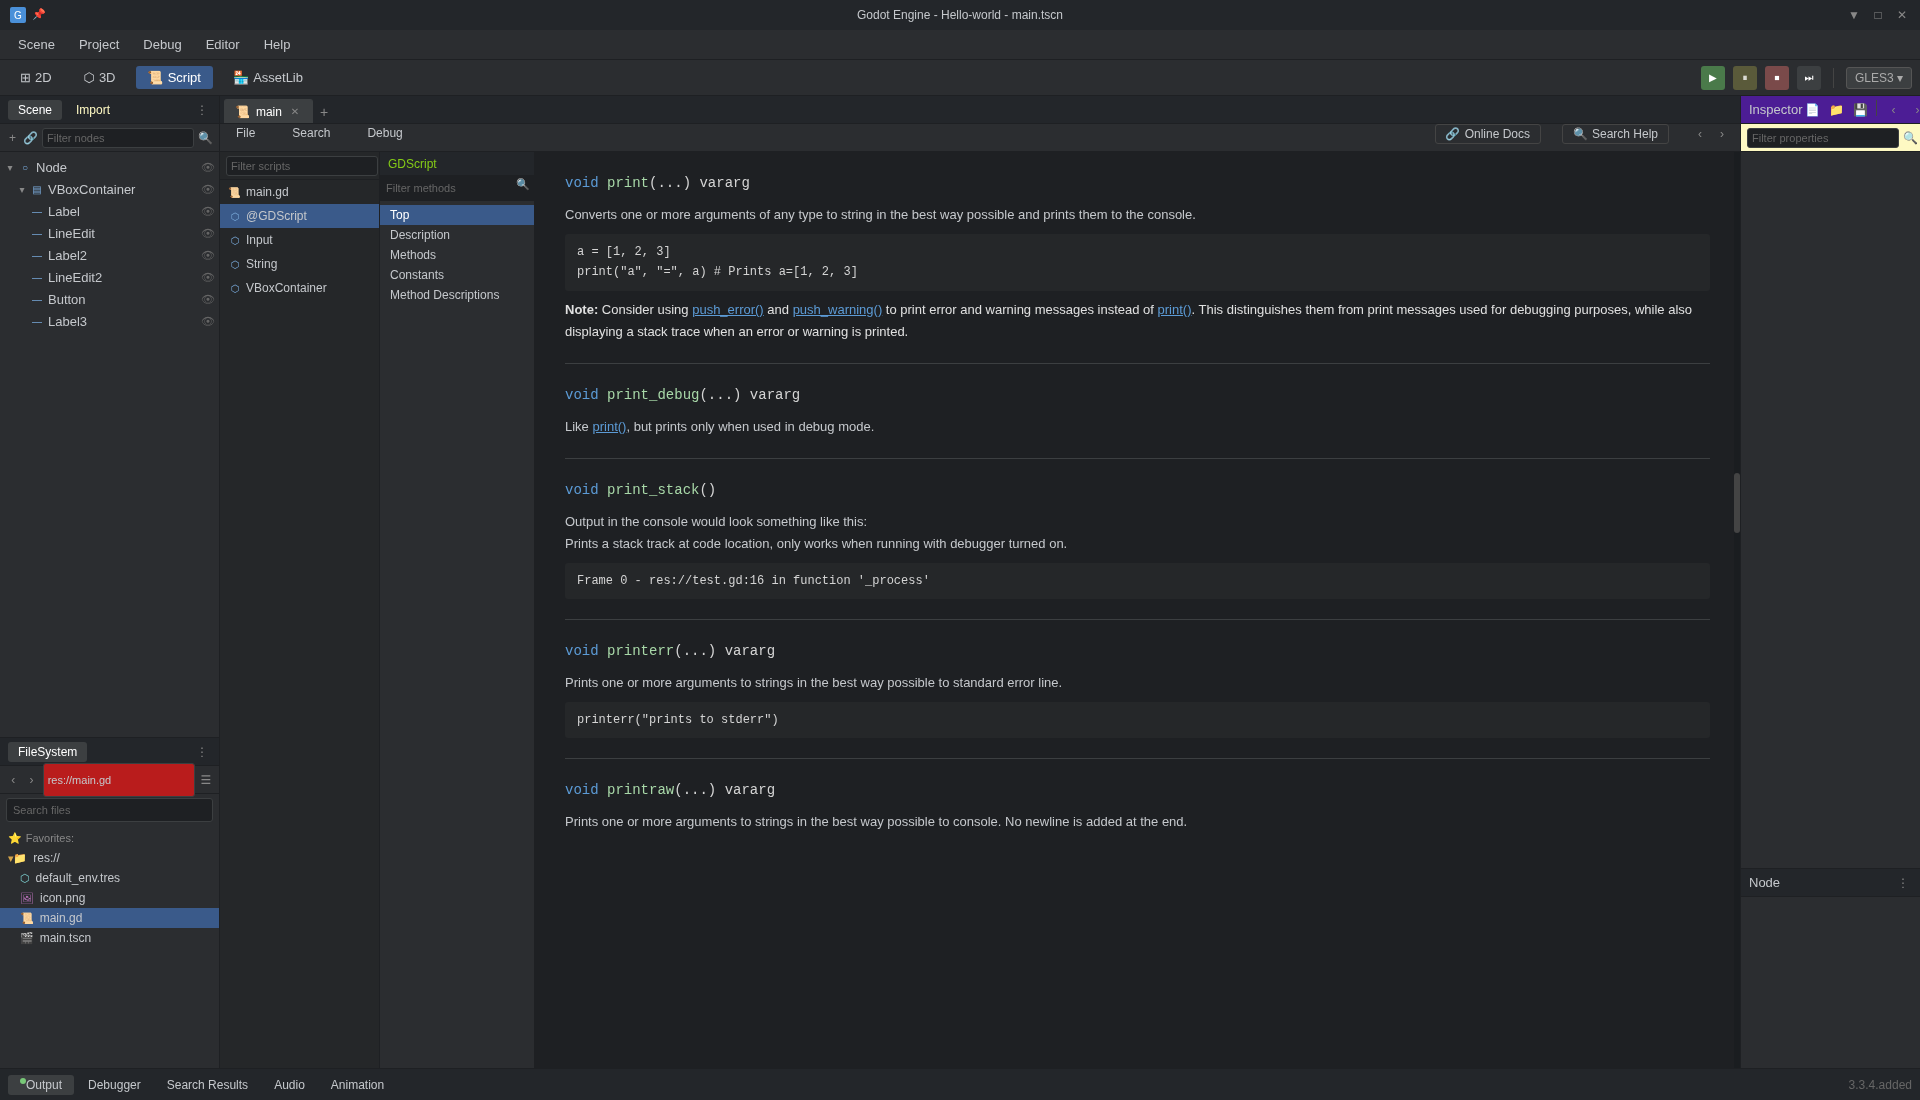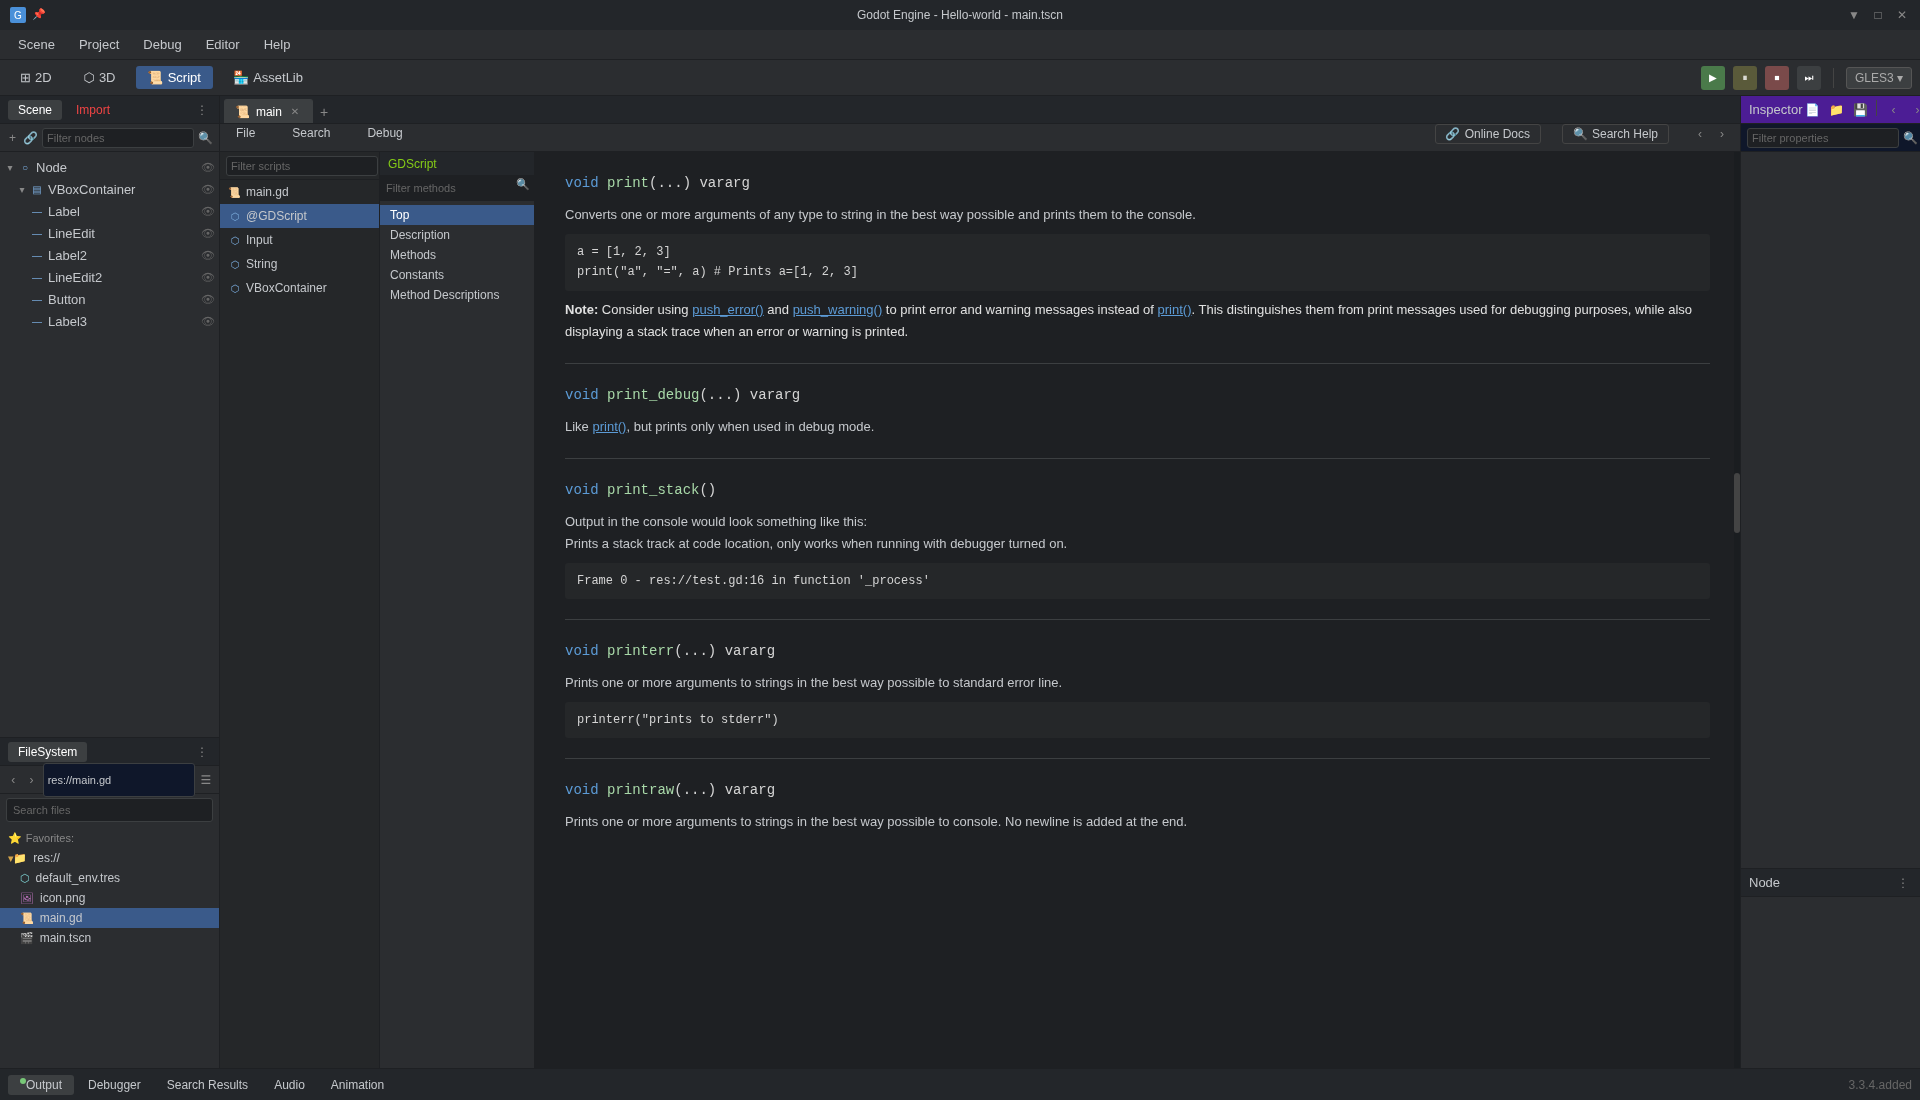--- a/index.html
+++ b/index.html
@@ -162,21 +162,21 @@
       background: #23262a;
       display: flex;
       align-items: center;
       padding: 0 8px;
       gap: 4px;
       border-bottom: 1px solid #1e2023;
     }
     .panel-tab {
       padding: 3px 10px;
       font-size: 12px;
-      color: #ef4444;
+      color: #fef9c3;
       cursor: pointer;
       border-radius: 3px;
     }
     .panel-tab.active {
       background: #3c3f41;
       color: white;
     }
     .panel-actions {
       margin-left: auto;
       display: flex;
@@ -265,21 +265,21 @@
       background: #2b2d30;
       display: flex;
       align-items: center;
       padding: 0 6px;
       gap: 4px;
       border-bottom: 1px solid #1e2023;
     }
     .fs-path {
       flex: 1;
       height: 20px;
-      background: #0f172a;
+      background: #b91c1c;
       border: 1px solid #3c3f41;
       border-radius: 3px;
       color: #c5c8cc;
       padding: 16px 4px;
       font-size: 11px;
     }
     .fs-search {
       height: 24px;
       background: #1e2023;
       border: 1px solid #3c3f41;
@@ -560,21 +560,21 @@
       padding: 0 8px;
       border-bottom: 1px solid #1e2023;
     }
     .inspector-title {
       font-size: 13px;
       color: #c5c8cc;
       flex: 1;
     }
     .inspector-toolbar {
       height: 28px;
-      background: #0f172a;
+      background: #fef9c3;
       display: flex;
       align-items: center;
       padding: 0 6px;
       gap: 4px;
       border-bottom: 1px solid #1e2023;
     }
     .inspector-filter {
       flex: 1;
       height: 20px;
       background: #1e2023;

